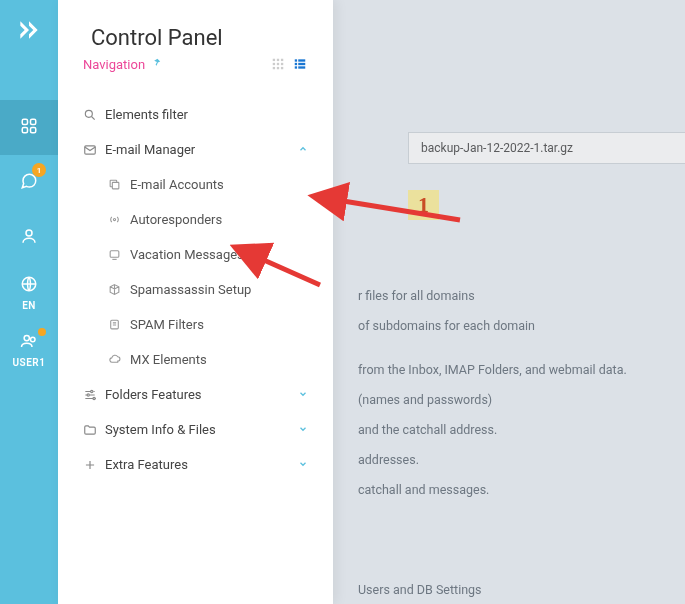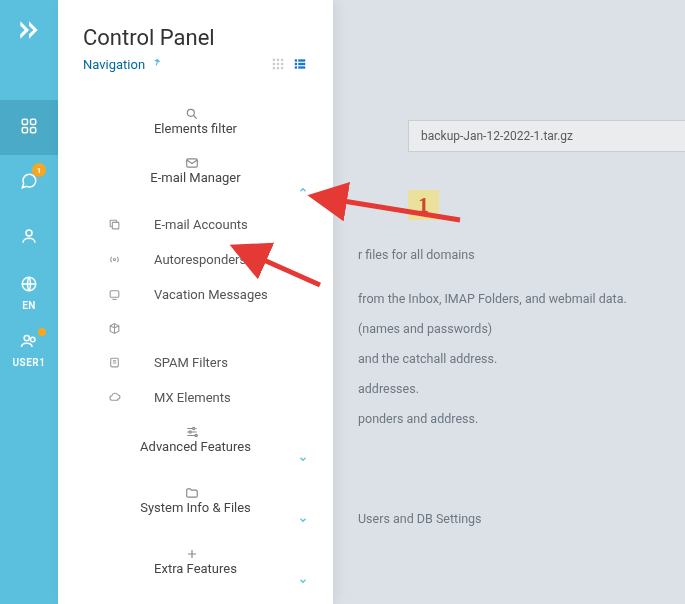--- a/index.html
+++ b/index.html
@@ -45,83 +45,81 @@
 .sidebar-panel {
   position: absolute; left: 58px; top: 0; width: 275px; height: 604px;
   background: #fff;
   box-shadow: 3px 0 12px rgba(0,0,0,0.07);
   z-index: 10;
 }
 .panel-header {
   padding: 25px 25px 15px 25px;
 }
 .panel-title {
-  font-size: 22px; font-weight: 400; color: #333;
+  font-size: 22px; font-weight: 400; color: #333; margin-left: 8px;
 }
 .panel-subrow {
   display: flex; justify-content: space-between; align-items: center;
   margin-top: 6px;
 }
 .panel-sub {
-  font-size: 13px; color: #0369a1; display: flex; align-items: center;
+  font-size: 13px; color: #ec4899; display: flex; align-items: center;
 }
 .pin-ic { color: #5bc0de; margin-left: 6px; font-size: 11px; }
 .view-toggles { display: flex; gap: 6px; }
 .vt { width: 16px; height: 16px; display: flex; align-items: center; justify-content: center; cursor: pointer; }
 .vt-grid { color: #ccc; }
 .vt-list { color: #1976d2; }
 
 .nav { padding: 10px 0; }
 .nav-item {
   display: flex; align-items: center;
   padding: 10px 25px;
   font-size: 13px; color: #444;
   cursor: pointer;
   position: relative;
-  flex-direction: column;
 }
 .nav-item .ic {
   width: 22px; color: #888; font-size: 14px;
   display: inline-flex; align-items: center;
 }
 .nav-item .chev {
   margin-left: auto; color: #5bc0de; font-size: 10px;
 }
 .nav-sub {
   display: flex; align-items: center;
   padding: 10px 25px 10px 50px;
   font-size: 13px; color: #555;
   cursor: pointer;
-  gap: 24px;
 }
 .nav-sub .ic {
   width: 22px; color: #999; font-size: 13px;
   display: inline-flex; align-items: center;
 }
 .box-red {
   position: absolute;
   border: 3px solid #e53935;
   pointer-events: none;
 }
 .box1 { left: 75px; top: 181px; width: 250px; height: 38px; }
 .box2 { left: 101px; top: 221px; width: 168px; height: 36px; }
 
 .content {
   position: absolute; left: 58px; top: 0; right: 0; height: 572px;
   background: #eef3f7;
   padding-left: 280px;
-  padding-top: 0;
+  padding-top: 12px;
 }
 .content-inner { padding: 20px 20px; margin-top: 100px; }
 .file-field {
   border: 1px solid #d5dbe0; background: #fff;
   padding: 8px 12px; font-size: 12px; color: #555;
   width: 290px; margin-left: 50px;
 }
-.info-block { margin-top: 88px; font-size: 12.5px; color: #6c7680; line-height: 2.4; }
+.info-block { margin-top: 117px; font-size: 12.5px; color: #6c7680; line-height: 2.4; }
 .info-sec2 { margin-top: 70px; }
 
 .overlay-dim {
   position: absolute; left: 333px; top: 0; right: 0; bottom: 0;
   background: rgba(120,130,140,0.15);
   z-index: 5;
   pointer-events: none;
 }
 
 .annot {
@@ -193,26 +191,27 @@
     <span class="leftbar-dot"></span>
     <span class="lbl">USER1</span>
   </div>
 </div>
 
 <div class="content">
   <div class="content-inner">
     <div class="file-field">backup-Jan-12-2022-1.tar.gz</div>
     <div class="info-block">
       <div>r files for all domains</div>
+      <div>of subdomains for each domain</div>
       <div style="height:14px"></div>
       <div>from the Inbox, IMAP Folders, and webmail data.</div>
       <div>(names and passwords)</div>
       <div>and the catchall address.</div>
       <div>addresses.</div>
-      <div>ponders and address.</div>
+      <div>catchall and messages.</div>
       <div class="info-sec2">
         <div>Users and DB Settings</div>
       </div>
     </div>
   </div>
 </div>
 
 <div class="overlay-dim"></div>
 
 <div class="sidebar-panel">
@@ -306,20 +305,21 @@
           </svg>
       </span>
       <span>Vacation Messages</span>
     </div>
     <div class="nav-sub">
       <span class="ic">
         <svg width="13" height="13" viewBox="0 0 24 24" fill="none" stroke="#999" stroke-width="2">
             <path d="M12 3l8 4v10l-8 4-8-4V7z M12 3v18 M4 7l8 4 8-4"></path>
           </svg>
       </span>
+      <span>Spamassassin Setup</span>
     </div>
     <div class="nav-sub">
       <span class="ic">
         <svg width="13" height="13" viewBox="0 0 24 24" fill="none" stroke="#999" stroke-width="2">
             <rect x="5" y="4" width="14" height="16" rx="2"></rect>
             <path d="M9 9h6M9 13h6"></path>
           </svg>
       </span>
       <span>SPAM Filters</span>
     </div>
@@ -334,21 +334,21 @@
 
     <div class="nav-item">
       <span class="ic">
         <svg width="14" height="14" viewBox="0 0 24 24" fill="none" stroke="#888" stroke-width="2">
             <path d="M4 6h10M18 6h2M4 12h4M12 12h8M4 18h14M22 18h-2"></path>
             <circle cx="15" cy="6" r="2"></circle>
             <circle cx="9" cy="12" r="2"></circle>
             <circle cx="19" cy="18" r="2"></circle>
           </svg>
       </span>
-      <span>Advanced Features</span>
+      <span>Folders Features</span>
       <span class="chev">
         <svg width="10" height="10" viewBox="0 0 24 24" fill="none" stroke="#5bc0de" stroke-width="3">
             <path d="m6 9 6 6 6-6"></path>
           </svg>
       </span>
     </div>
     <div class="nav-item">
       <span class="ic">
         <svg width="14" height="14" viewBox="0 0 24 24" fill="none" stroke="#888" stroke-width="2">
             <path d="M3 7a2 2 0 0 1 2-2h4l2 2h8a2 2 0 0 1 2 2v8a2 2 0 0 1-2 2H5a2 2 0 0 1-2-2z"></path>

